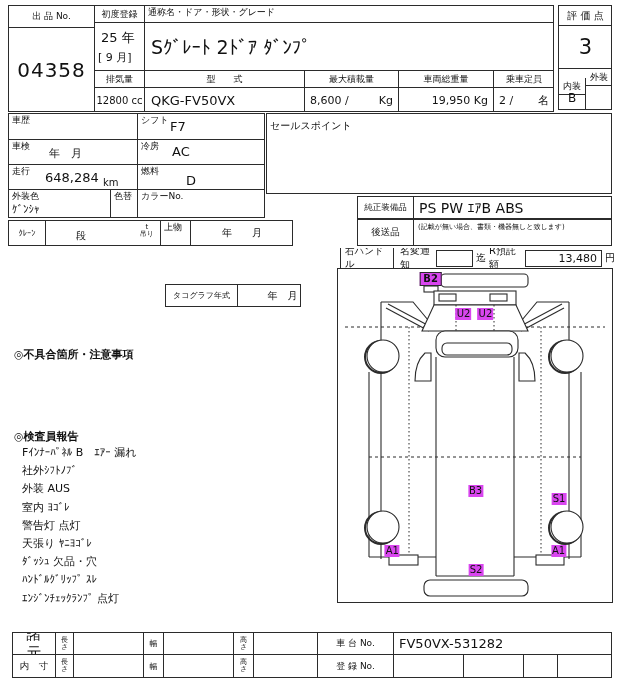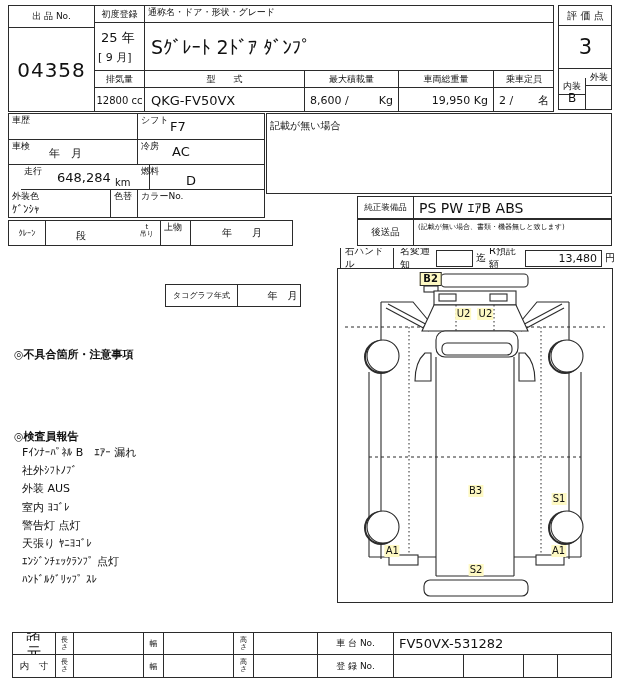--- a/index.html
+++ b/index.html
@@ -14,21 +14,21 @@
   .lbl{font-size:9px;line-height:1.1;padding:2px 3px;}
   .lbl-c{font-size:9px;display:flex;align-items:center;justify-content:center;text-align:center;}
   .val-c{display:flex;align-items:center;justify-content:center;}
   .big{font-size:20px;letter-spacing:1px;}
   .abs-text{position:absolute;white-space:nowrap;}
   .title{font-size:11px;font-weight:600;}
   .tiny{font-size:7px;line-height:7px;white-space:pre-line;text-align:center;}
   .list-item{font-size:11px;line-height:18.2px;white-space:nowrap;}
   .marker{
     position:absolute;transform:translate(-50%,-50%);font-size:10px;line-height:12px;
-    background:#fef9c3;padding:0 1px;white-space:nowrap;
+    background:#d946ef;padding:0 1px;white-space:nowrap;
   }
   .marker.boxed{border:1px solid #2b2b2b;padding:0 3px;font-weight:600;}
   svg{display:block;}
 </style>
 </head>
 <body>
 
 <div class="sheet">
 
   <div class="block" style="left:8px;top:5px;width:546px;height:107px;">
@@ -84,21 +84,21 @@
 
     <div class="cell br bb" style="left:0;top:26px;width:129px;height:25px;">
       <span class="lbl" style="position:absolute;left:0;top:0;">車検</span>
       <span style="position:absolute;left:40px;top:6px;font-size:11px;">年　月</span>
     </div>
     <div class="cell bb" style="left:129px;top:26px;width:127px;height:25px;">
       <span class="lbl" style="position:absolute;left:0;top:0;">冷房</span>
       <span style="position:absolute;left:34px;top:4px;font-size:13px;">AC</span>
     </div>
 
-    <div class="cell br bb" style="left:12px;top:51px;width:129px;height:25px;">
+    <div class="cell br bb" style="left:0;top:51px;width:129px;height:25px;">
       <span class="lbl" style="position:absolute;left:0;top:0;">走行</span>
       <span style="position:absolute;left:36px;top:5px;font-size:13px;">648,284</span>
       <span style="position:absolute;left:94px;top:12px;font-size:10px;">km</span>
     </div>
     <div class="cell bb" style="left:129px;top:51px;width:127px;height:25px;">
       <span class="lbl" style="position:absolute;left:0;top:0;">燃料</span>
       <span style="position:absolute;left:48px;top:8px;font-size:13px;">D</span>
     </div>
 
     <div class="cell br" style="left:0;top:76px;width:102px;height:28px;">
@@ -114,21 +114,21 @@
     <div class="cell br" style="left:37px;top:0;width:115px;height:24px;">
       <span style="position:absolute;left:30px;top:8px;font-size:10px;">段</span>
       <span class="tiny" style="position:absolute;right:6px;top:3px;">t
 吊り</span>
     </div>
     <div class="cell br lbl" style="left:152px;top:0;width:30px;height:24px;">上物</div>
     <div class="cell val-c" style="left:182px;top:0;width:102px;height:24px;font-size:10px;">年　　月</div>
   </div>
 
   <div class="block" style="left:266px;top:113px;width:346px;height:81px;">
-    <span class="lbl" style="font-size:10px;">記載が無い場合</span>
+    <span class="lbl" style="font-size:10px;">セールスポイント</span>
   </div>
 
   <div class="block" style="left:357px;top:196px;width:255px;height:23px;">
     <div class="cell br lbl-c" style="left:0;top:0;width:56px;height:21px;font-size:8.5px;">純正装備品</div>
     <div class="cell" style="left:56px;top:0;width:197px;height:21px;font-size:14px;font-weight:500;display:flex;align-items:center;padding-left:5px;white-space:nowrap;">PS PW ｴｱB ABS</div>
   </div>
 
   <div class="block" style="left:357px;top:219px;width:255px;height:27px;">
     <div class="cell br lbl-c" style="left:0;top:0;width:56px;height:25px;font-size:9.5px;">後送品</div>
     <div class="cell" style="left:56px;top:0;width:197px;height:25px;font-size:7px;padding:2px 0 0 4px;">(記載が無い場合、書類・機器無しと致します)</div>
@@ -154,22 +154,23 @@
   <div class="abs-text title" style="left:14px;top:429px;">◎検査員報告</div>
 
   <div style="position:absolute;left:22px;top:444px;width:300px;">
 
   <div class="list-item">Fｲﾝﾅｰﾊﾟﾈﾙ B　ｴｱｰ 漏れ</div>
       <div class="list-item">社外ｼﾌﾄﾉﾌﾞ</div>
       <div class="list-item">外装 AUS</div>
       <div class="list-item">室内 ﾖｺﾞﾚ</div>
       <div class="list-item">警告灯 点灯</div>
       <div class="list-item">天張り ﾔﾆﾖｺﾞﾚ</div>
+      <div class="list-item">ﾀﾞｯｼｭ 欠品・穴</div>
+      <div class="list-item">ﾊﾝﾄﾞﾙｸﾞﾘｯﾌﾟ ｽﾚ</div>
       <div class="list-item">ｴﾝｼﾞﾝﾁｪｯｸﾗﾝﾌﾟ 点灯</div>
-      <div class="list-item">ﾊﾝﾄﾞﾙｸﾞﾘｯﾌﾟ ｽﾚ</div>
     </div>
 
   <div class="block" style="left:337px;top:268px;width:276px;height:335px;">
     <svg width="274" height="333" viewBox="0 0 274 333">
       <g stroke="#2b2b2b" fill="none" stroke-width="1.1">
 
         <line x1="7" y1="58" x2="267" y2="58" stroke-dasharray="3,3" stroke-width="1"></line>
         <line x1="31" y1="188" x2="243" y2="188" stroke-dasharray="3,3" stroke-width="1"></line>
         <line x1="71" y1="58" x2="71" y2="288" stroke-dasharray="1.5,2.5" stroke-width="1"></line>
         <line x1="203" y1="58" x2="203" y2="288" stroke-dasharray="1.5,2.5" stroke-width="1"></line>

